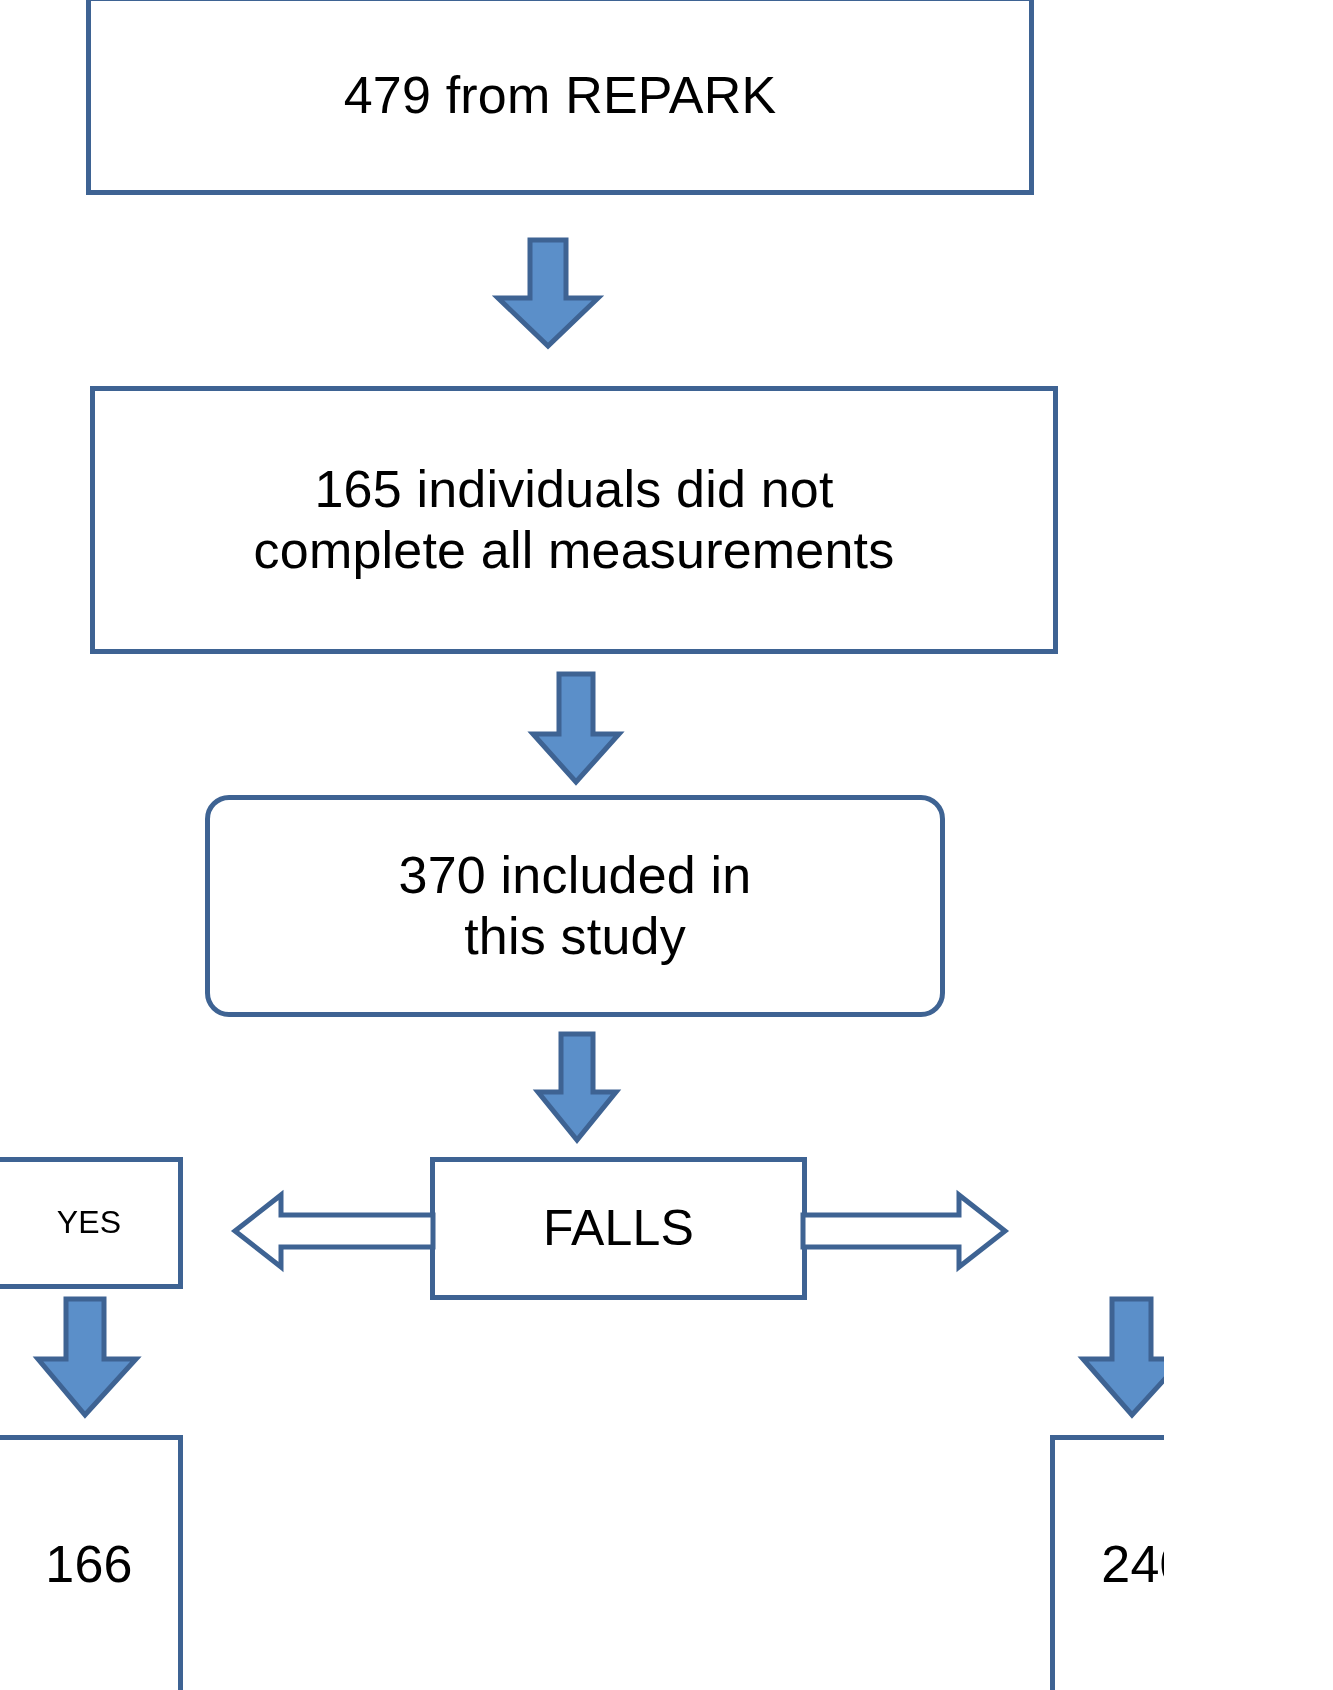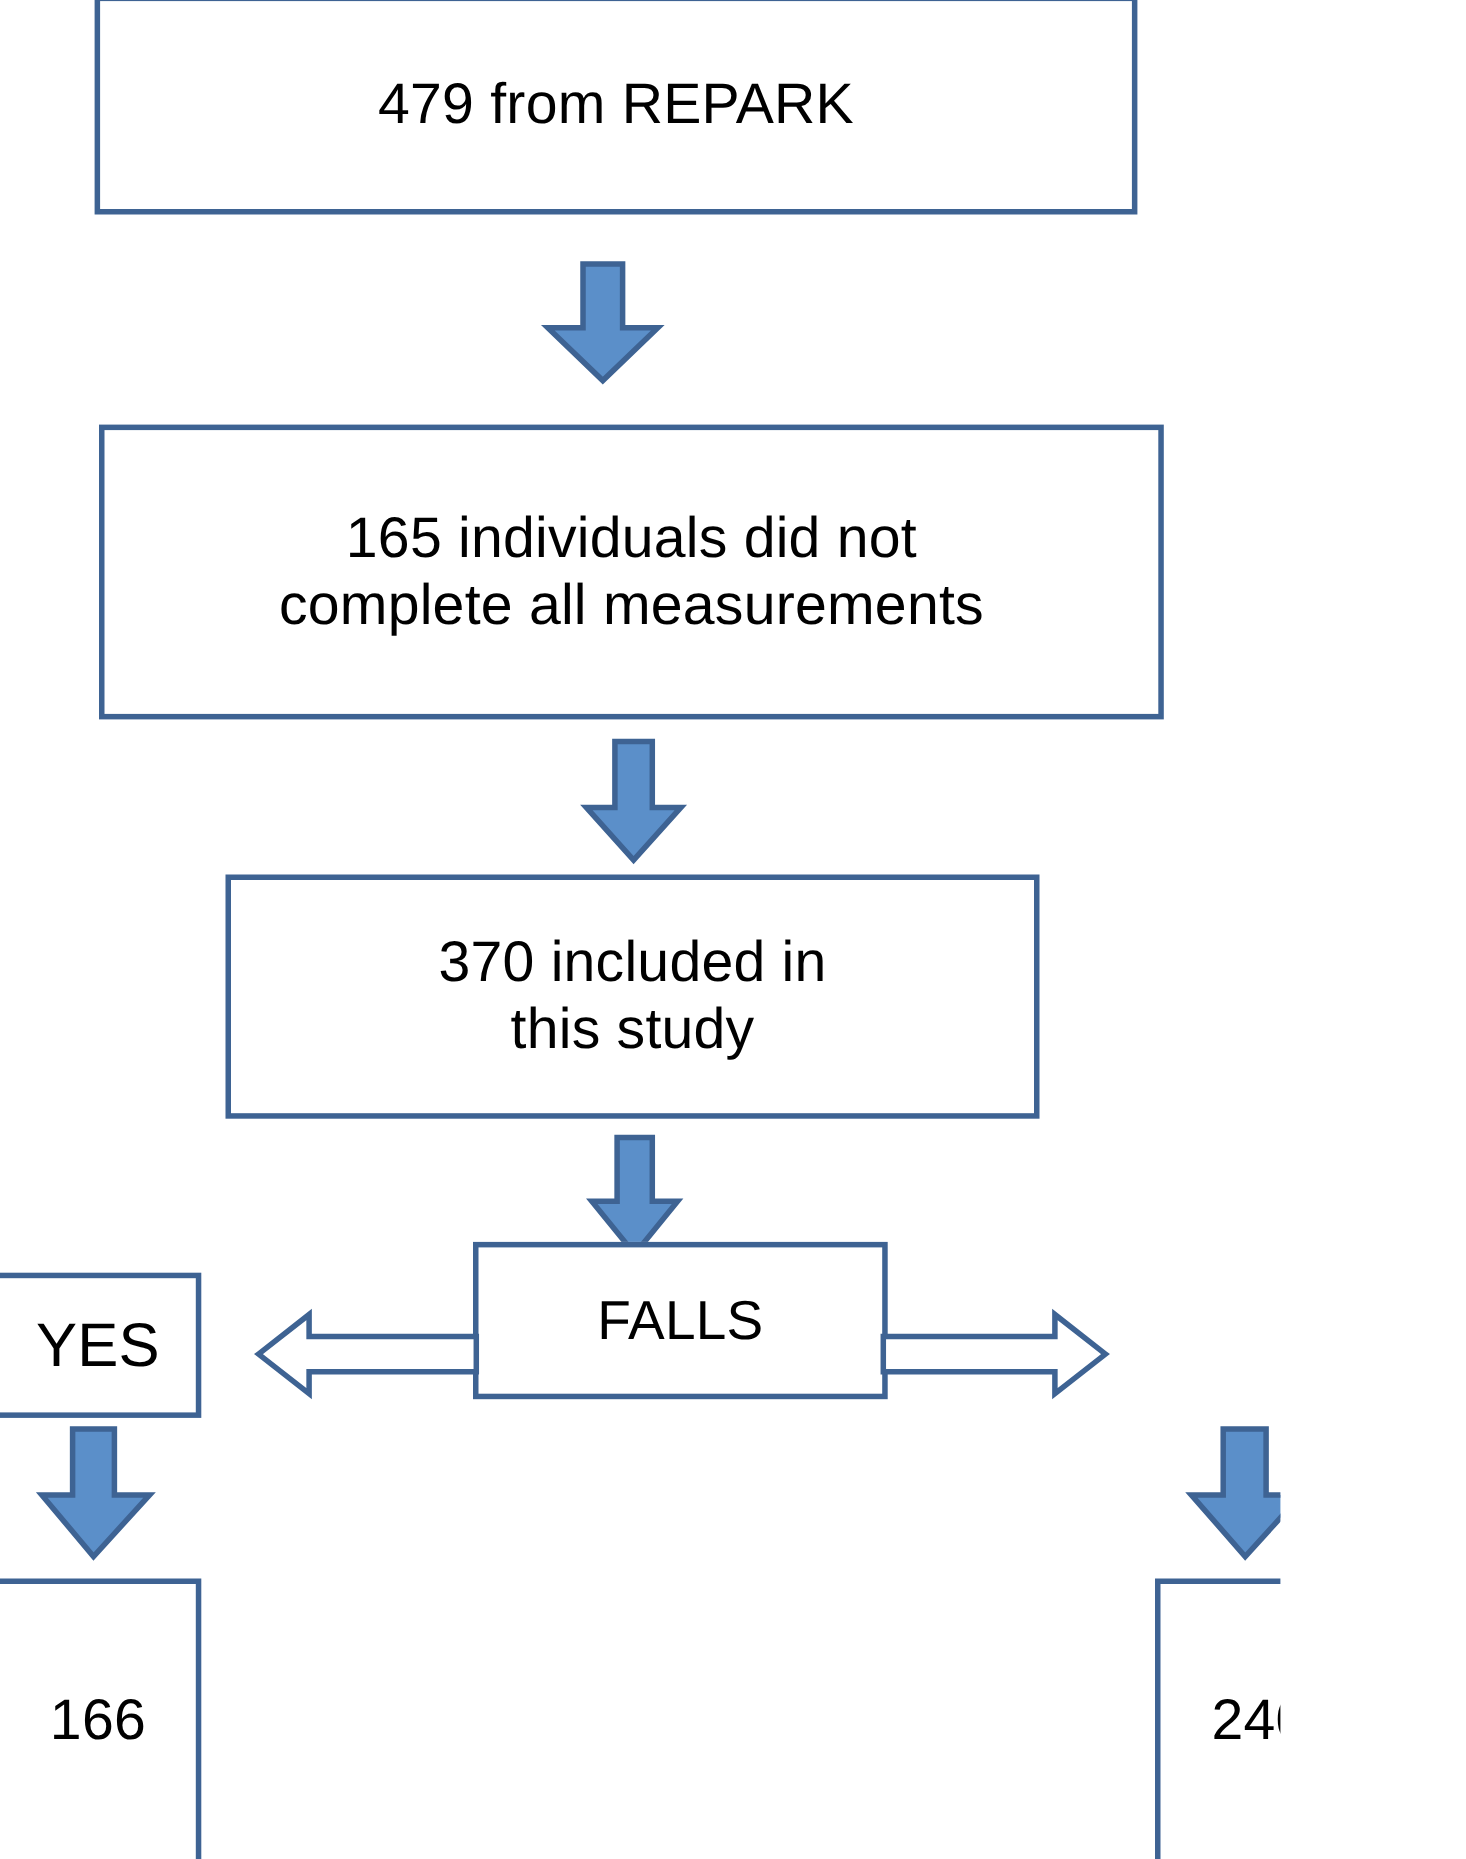--- a/index.html
+++ b/index.html
@@ -34,28 +34,28 @@
     white-space: pre-line;
     letter-spacing: 0.2px;
   }
   
   #node-source       { left: 86px;   top: -4px;    width: 948px;  height: 199px; }
   #node-source .label      { font-size: 52px; }
 
   #node-excluded     { left: 90px;   top: 386px;   width: 968px;  height: 268px; }
   #node-excluded .label    { font-size: 52px; }
 
-  #node-included     { left: 205px;  top: 795px;   width: 740px;  height: 222px; }
+  #node-included     { left: 205px;  top: 795px;   width: 740px;  height: 222px; border-radius: 24px; }
   #node-included .label    { font-size: 52px; }
 
-  #node-falls        { left: 430px;  top: 1129px;  width: 377px;  height: 143px; }
+  #node-falls        { left: 430px;  top: 1157px;  width: 377px;  height: 143px; }
   #node-falls .label       { font-size: 50px; }
 
   #node-yes          { left: -5px;   top: 1157px;  width: 188px;  height: 132px; }
-  #node-yes .label         { font-size: 56px; text-align: center; }
+  #node-yes .label         { font-size: 32px; text-align: center; }
 
   #node-no           { left: 1056px; top: 1157px;  width: 152px;  height: 132px; }
   #node-no .label          { font-size: 50px; }
 
   #node-yes-count    { left: -5px;   top: 1435px;  width: 188px;  height: 260px; }
   #node-yes-count .label   { font-size: 52px; }
 
   #node-no-count     { left: 1050px; top: 1435px;  width: 190px;  height: 260px; }
   #node-no-count .label    { font-size: 52px; }
 

